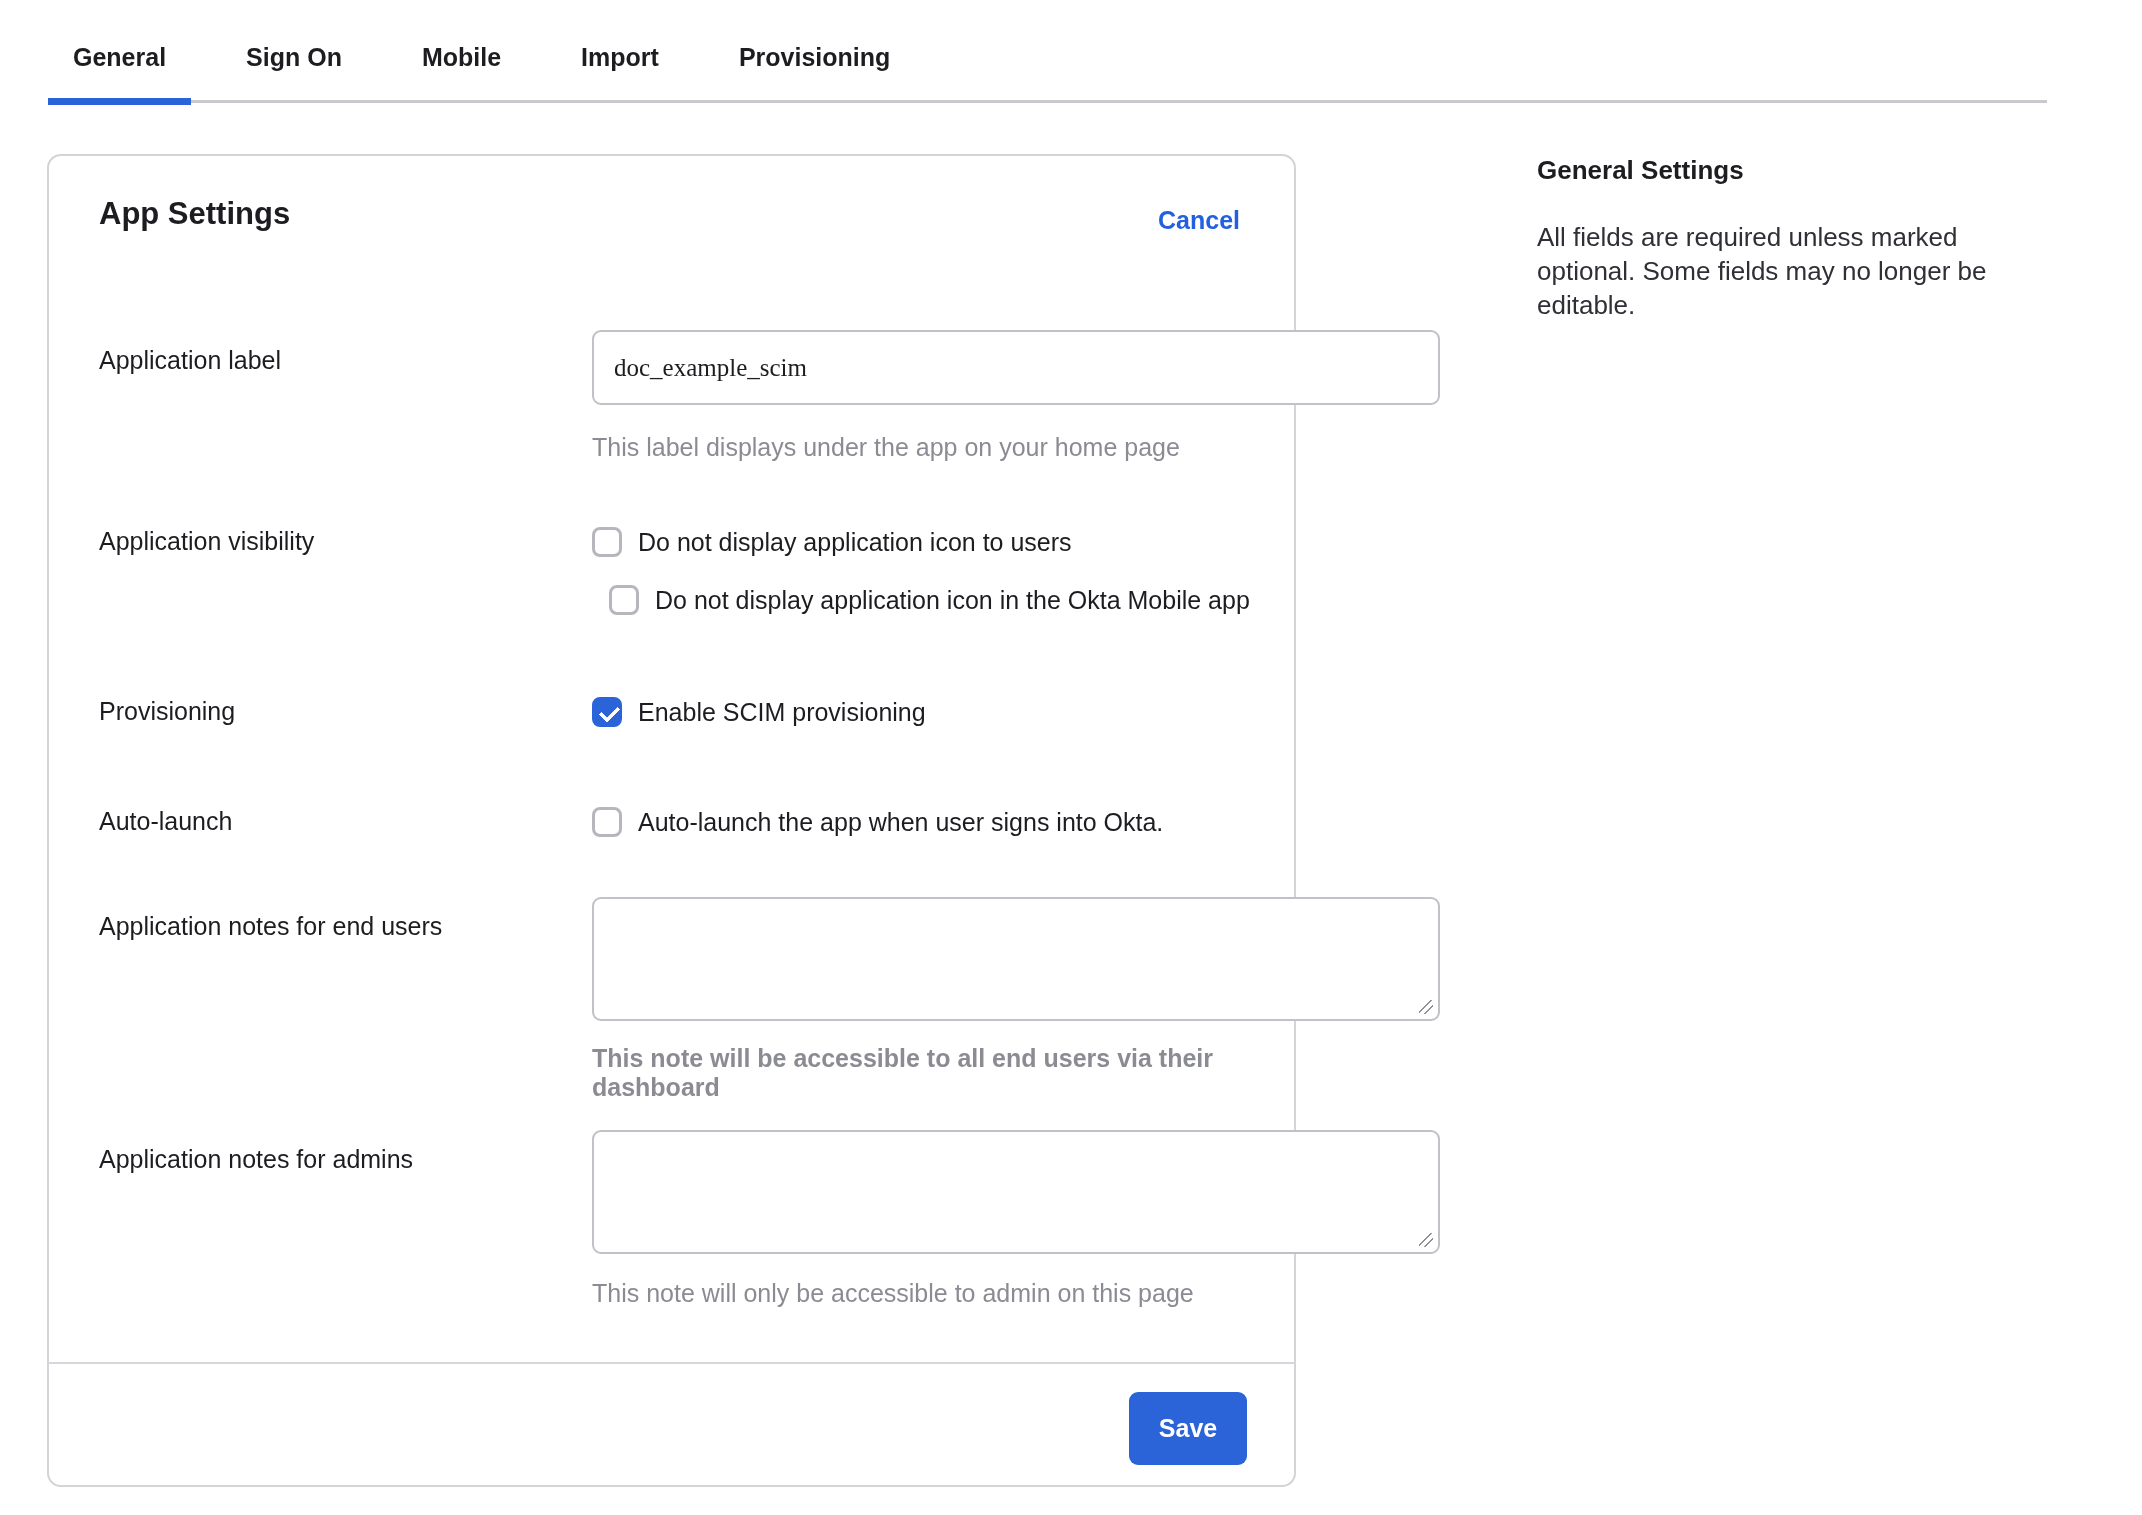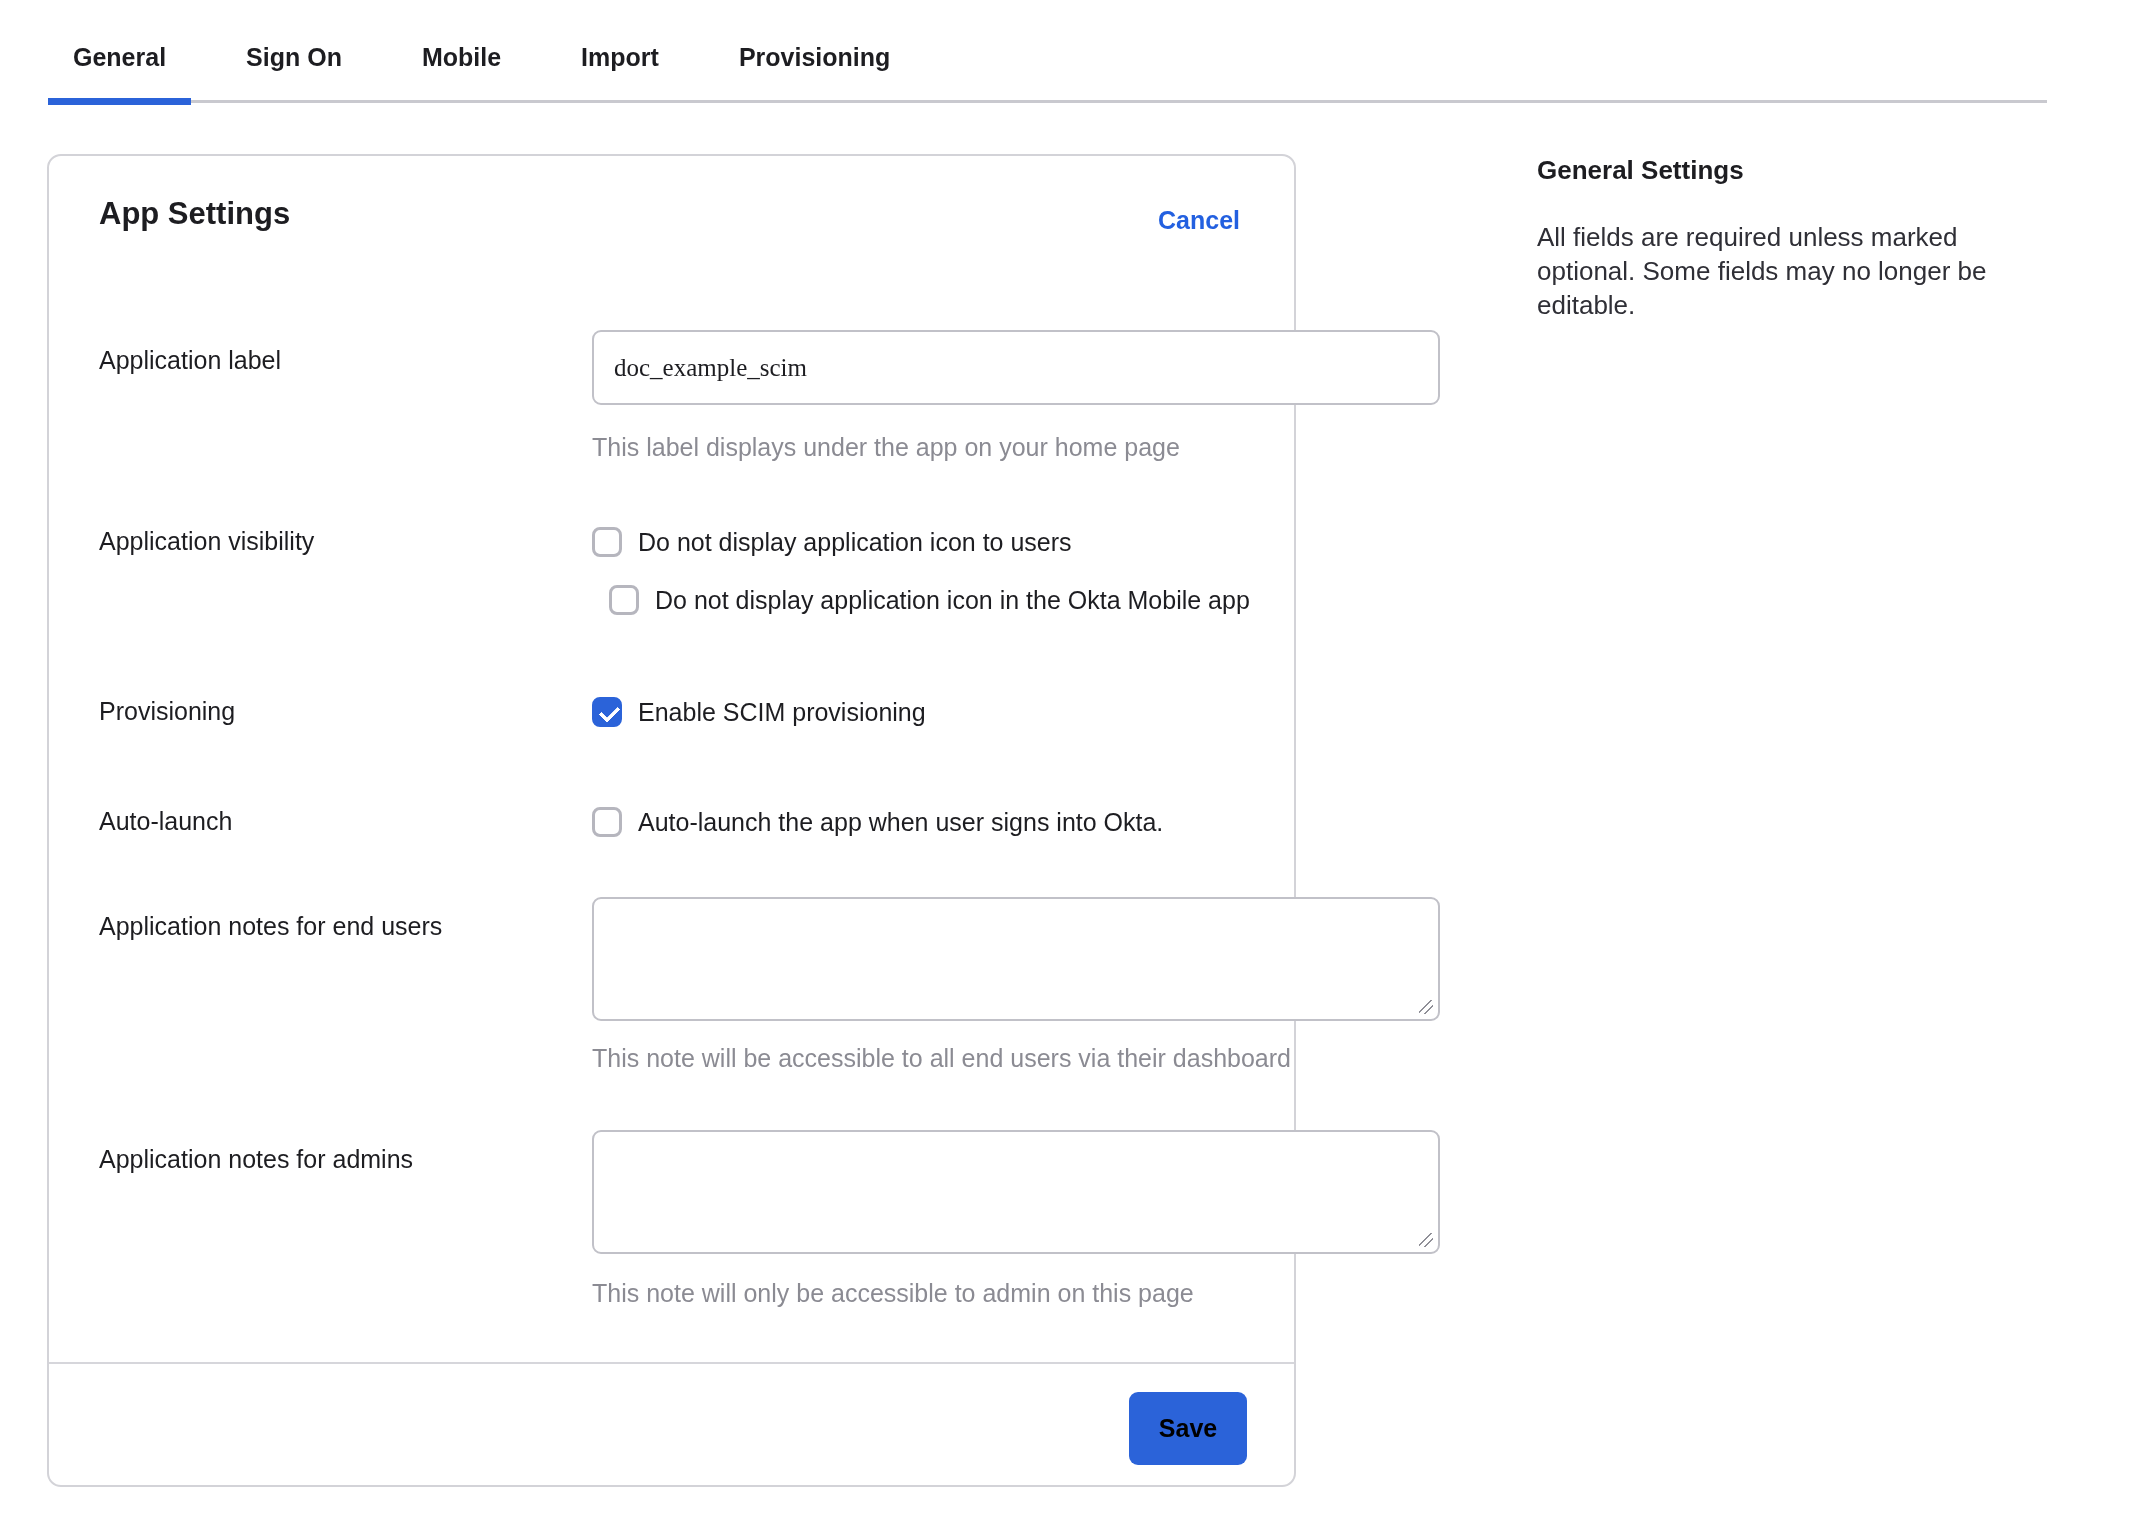--- a/index.html
+++ b/index.html
@@ -23,21 +23,21 @@
             color:var(--cancel); cursor:pointer; text-decoration:none; }
 
   .field-label { position:absolute; left:50px; width:460px; font-size:25px; color:#1d1d21; }
   .lab-r1 { top:190px; } .lab-r2 { top:371px; } .lab-r3 { top:541px; }
   .lab-r4 { top:651px; } .lab-r5 { top:756px; } .lab-r6 { top:989px; }
 
   .text-input { position:absolute; left:543px; top:174px; width:848px; height:75px;
                 border:2px solid #c1c1c8; border-radius:9px; padding:0 20px;
                 font-size:25px; font-family:Liberation Serif, serif; color:#1d1d21; outline:none; }
   .helper { position:absolute; left:543px; font-size:25px; color:#8b8b93; }
-  .help-r1 { top:277px; } .help-r5 { top:888px; } .help-r6 { top:1123px; }
+  .help-r1 { top:277px; } .help-r5 { top:888px;font-weight:bold; } .help-r6 { top:1123px; }
 
   .cbrow { position:absolute; left:543px; display:flex; align-items:center; gap:16px;
            font-size:25px; color:#1d1d21; height:36px; }
   .cb-v1 { top:368px; } .cb-v2 { top:426px;margin-left:17px; } .cb-prov { top:538px; } .cb-auto { top:648px; }
   .checkbox { width:30px; height:30px; flex:0 0 30px; border:3px solid #b6b6be;
               border-radius:8px; background:#fff; position:relative; cursor:pointer; }
   .checkbox[data-checked="true"] { background:var(--accent); border-color:var(--accent); }
   .checkbox[data-checked="true"]::after { content:""; position:absolute; left:5px; top:6px;
               width:15px; height:8px; border-left:4px solid #fff; border-bottom:4px solid #fff;
               transform:rotate(-45deg); border-radius:1px; }
@@ -47,21 +47,21 @@
   .ta-wrap textarea { width:100%; height:100%; border:2px solid #c1c1c8; border-radius:9px;
               resize:none; outline:none; font-family:"Liberation Sans", sans-serif;
               font-size:25px; padding:14px 18px; color:#1d1d21; background:#fff; }
   .ta-wrap::after { content:""; position:absolute; right:7px; bottom:7px; width:14px; height:14px;
               pointer-events:none;
               background:linear-gradient(135deg, transparent 0 40%, #8f8f97 40% 48%,
                          transparent 48% 66%, #8f8f97 66% 74%, transparent 74%); }
 
   .divider { position:absolute; left:0; top:1206px; width:100%; height:2px; background:#d6d6db; }
   .save-btn { position:absolute; right:47px; top:1236px; width:118px; height:73px;
-              background:var(--accent); color:#000000; border:none; border-radius:9px;
+              background:var(--accent); color:#ffffff; border:none; border-radius:9px;
               font-size:25px; font-weight:700; font-family:"Liberation Sans", sans-serif; cursor:pointer; }
 
   
   .aside { position:absolute; left:1537px; top:155px; width:520px; }
   .aside h2 { font-size:26px; font-weight:700; color:#1d1d21; margin-bottom:34px; }
   .aside p { font-size:26px; line-height:34px; color:#2f2f36; }
 </style>
 </head>
 <body>
 

